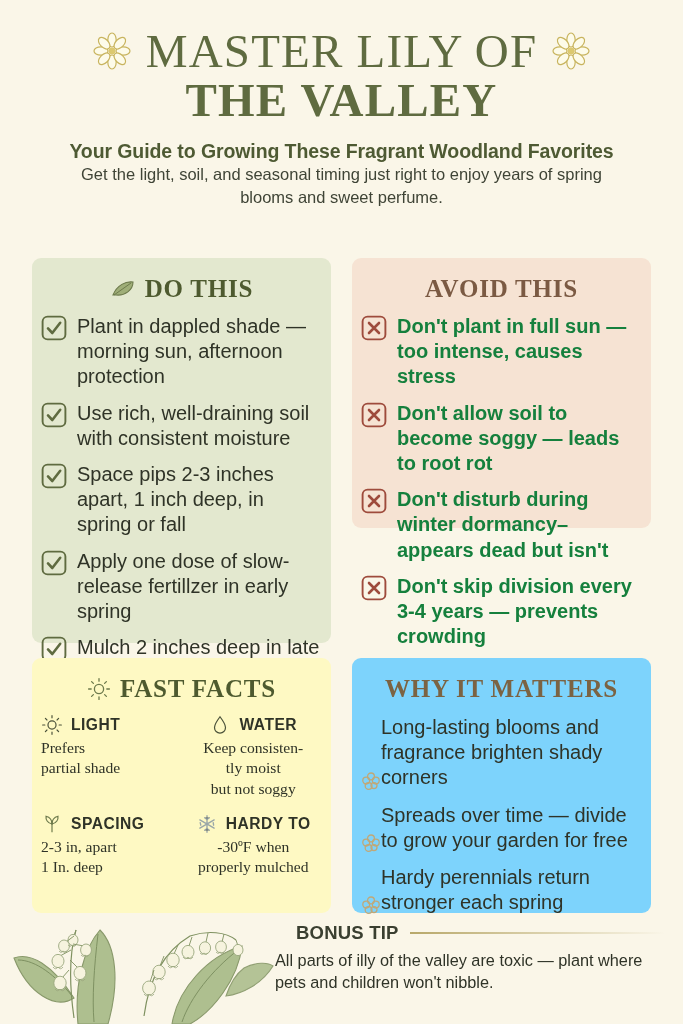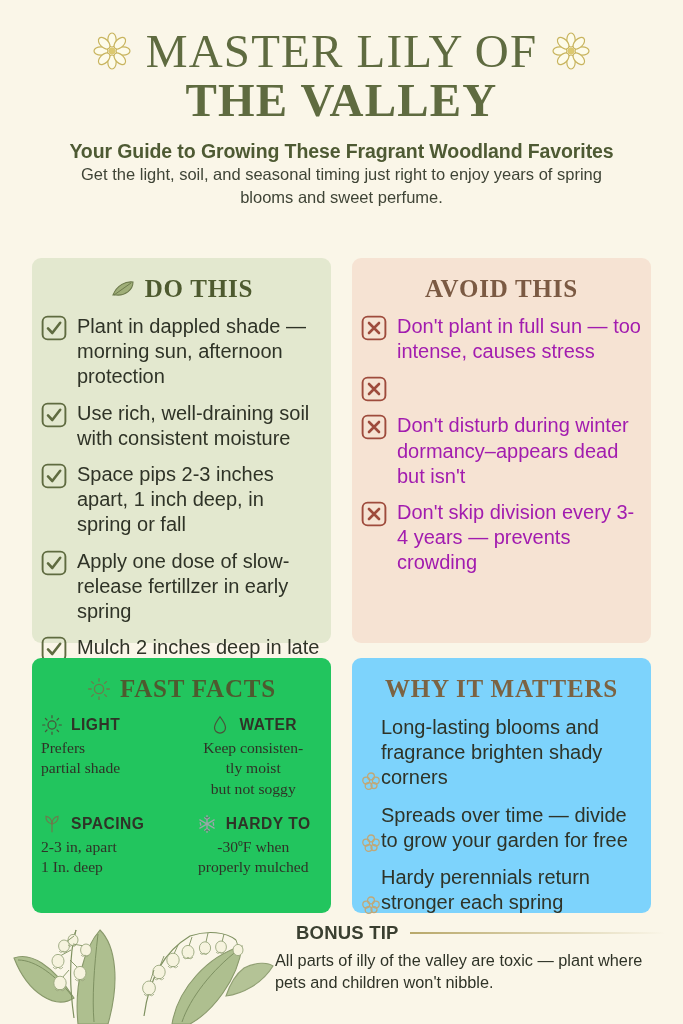--- a/index.html
+++ b/index.html
@@ -38,22 +38,22 @@
     line-height: 1.38; padding: 0 28px;
   }
 
   
   .grid {
     position: absolute; left: 32px; top: 258px; width: 619px;
     display: grid; grid-template-columns: 299px 299px; gap: 15px 21px;
   }
   .panel { border-radius: 9px; padding: 17px 9px 16px; }
   .panel.do      { background: #e3e8cf; height: 385px; }
-  .panel.avoid   { background: #f6e3d3; height: 385px; }
-  .panel.facts   { background: #22c55e; height: 255px; }
+  .panel.avoid   { background: #f6e3d3; height: 270px; }
+  .panel.facts   { background: #fef9c3; height: 255px; }
   .panel.why     { background: #7dd3fc; height: 255px; }
 
   .panel-head {
     display: flex; align-items: center; justify-content: center; gap: 9px;
     margin-bottom: 11px;
   }
   .panel-head .htext {
     font-family: "Liberation Serif", serif;
     font-size: 25px; font-weight: 700; letter-spacing: 0.8px;
     text-transform: uppercase;
@@ -63,21 +63,21 @@
   .why .htext   { color: #7b6343; }
 
   
   ul { list-style: none; }
   .clist li, .xlist li {
     display: flex; gap: 10px; align-items: flex-start; margin-bottom: 11px;
   }
   .clist li:last-child, .xlist li:last-child { margin-bottom: 0; }
   .boxicon { flex: 0 0 auto; width: 26px; height: 26px; margin-top: 1px; }
   .litext { font-size: 20px; line-height: 1.26; color: #2f3327; }
-  .avoid .litext { color: #a21caf; }
+  .avoid .litext { color: #15803d; font-weight: bold; }
 
   
   .facts-grid {
     display: grid; grid-template-columns: 1fr 1fr; gap: 14px 6px;
     margin-top: 2px;
   }
   .fact-head { display: flex; align-items: center; gap: 8px; }
   .fact-icon { flex: 0 0 auto; width: 22px; height: 22px; }
   .fact-label {
     font-size: 15.6px; font-weight: 600; letter-spacing: 0.5px;
@@ -208,20 +208,21 @@
             <rect x="1.6" y="1.6" width="22.8" height="22.8" rx="5" fill="none" stroke="#9e4b3c" stroke-width="1.9"></rect>
             <path d="M8 8 L18 18 M18 8 L8 18" stroke="#9e4b3c" stroke-width="2.6" stroke-linecap="round"></path>
           </svg>
           <span class="litext">Don't plant in full sun — too intense, causes stress</span>
         </li>
         <li>
           <svg class="boxicon" viewBox="0 0 26 26">
             <rect x="1.6" y="1.6" width="22.8" height="22.8" rx="5" fill="none" stroke="#9e4b3c" stroke-width="1.9"></rect>
             <path d="M8 8 L18 18 M18 8 L8 18" stroke="#9e4b3c" stroke-width="2.6" stroke-linecap="round"></path>
           </svg>
+          <span class="litext">Don't allow soil to become soggy — leads to root rot</span>
         </li>
         <li>
           <svg class="boxicon" viewBox="0 0 26 26">
             <rect x="1.6" y="1.6" width="22.8" height="22.8" rx="5" fill="none" stroke="#9e4b3c" stroke-width="1.9"></rect>
             <path d="M8 8 L18 18 M18 8 L8 18" stroke="#9e4b3c" stroke-width="2.6" stroke-linecap="round"></path>
           </svg>
           <span class="litext">Don't disturb during winter dormancy–appears dead but isn't</span>
         </li>
         <li>
           <svg class="boxicon" viewBox="0 0 26 26">

